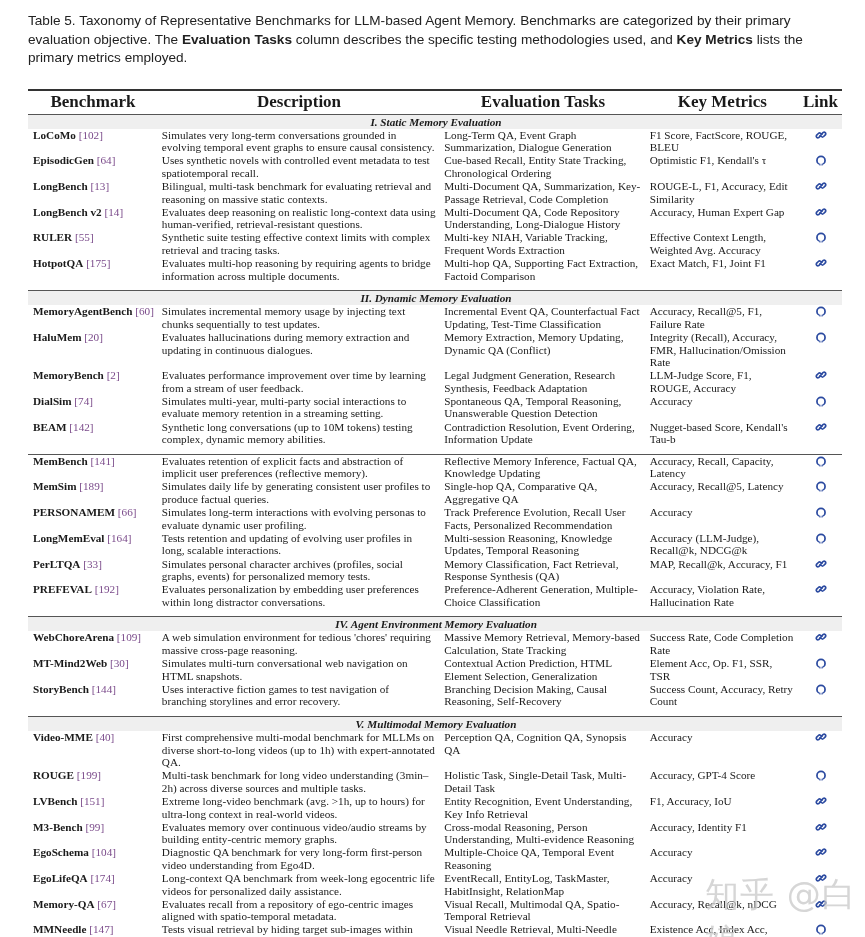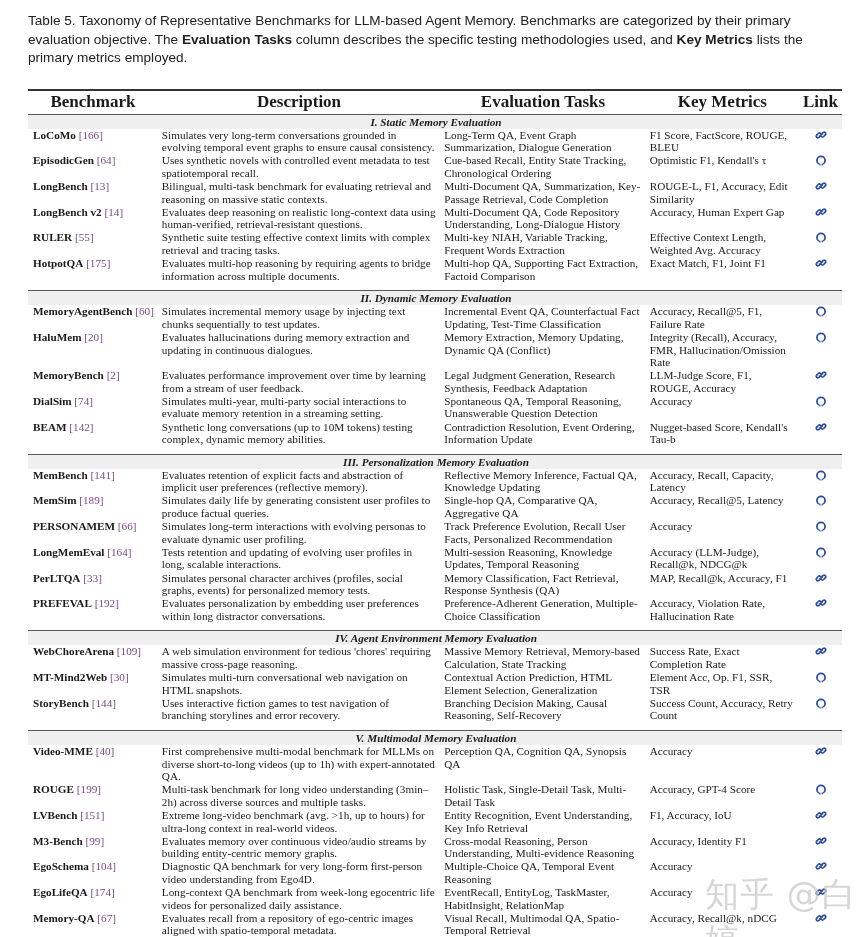--- a/index.html
+++ b/index.html
@@ -52,21 +52,21 @@
         <th>Evaluation Tasks</th>
         <th>Key Metrics</th>
         <th>Link</th>
       </tr>
     </thead>
     <tbody id="tbody">
         <tr class="section first-section">
           <td colspan="5">I. Static Memory Evaluation</td>
         </tr>
         <tr class="row">
-          <td class="bench"><span class="name">LoCoMo</span> <span class="ref">[166]</span></td>
+          <td class="bench"><span class="name">LoCoMo</span> <span class="ref">[102]</span></td>
           <td class="desc">Simulates very long-term conversations grounded in evolving temporal event graphs to ensure causal consistency.</td>
           <td class="tasks">Long-Term QA, Event Graph Summarization, Dialogue Generation</td>
           <td class="metrics">F1 Score, FactScore, ROUGE, BLEU</td>
           <td class="link"><span class="icon"><svg viewBox="0 0 16 16" width="12" height="12">
                 <g fill="none" stroke="#2b4aa0" stroke-width="2.2" stroke-linecap="round">
                   <path d="M7 9.5 L5 11.5 a2.2 2.2 0 0 1 -3 -3 L4.5 6 a2.2 2.2 0 0 1 3 0"></path>
                   <path d="M9 6.5 L11 4.5 a2.2 2.2 0 0 1 3 3 L11.5 10 a2.2 2.2 0 0 1 -3 0"></path>
                   <path d="M6.5 9.5 L9.5 6.5"></path>
                 </g>
               </svg></span></td>
@@ -187,23 +187,20 @@
           <td class="tasks">Contradiction Resolution, Event Ordering, Information Update</td>
           <td class="metrics">Nugget-based Score, Kendall's Tau-b</td>
           <td class="link"><span class="icon"><svg viewBox="0 0 16 16" width="12" height="12">
                 <g fill="none" stroke="#2b4aa0" stroke-width="2.2" stroke-linecap="round">
                   <path d="M7 9.5 L5 11.5 a2.2 2.2 0 0 1 -3 -3 L4.5 6 a2.2 2.2 0 0 1 3 0"></path>
                   <path d="M9 6.5 L11 4.5 a2.2 2.2 0 0 1 3 3 L11.5 10 a2.2 2.2 0 0 1 -3 0"></path>
                   <path d="M6.5 9.5 L9.5 6.5"></path>
                 </g>
               </svg></span></td>
         </tr>
-        <tr class="section">
-          <td colspan="5">III. Personalization Memory Evaluation</td>
-        </tr>
         <tr class="row">
           <td class="bench"><span class="name">MemBench</span> <span class="ref">[141]</span></td>
           <td class="desc">Evaluates retention of explicit facts and abstraction of implicit user preferences (reflective memory).</td>
           <td class="tasks">Reflective Memory Inference, Factual QA, Knowledge Updating</td>
           <td class="metrics">Accuracy, Recall, Capacity, Latency</td>
           <td class="link"><span class="icon"><svg viewBox="0 0 16 16" width="12" height="12">
                 <circle cx="8" cy="8.5" r="5.4" fill="none" stroke="#2b4aa0" stroke-width="2.3"></circle>
                 <rect x="6.2" y="12" width="3.6" height="3.5" fill="#fff"></rect>
                 <path d="M6.6 13 v2.4 M9.4 13 v2.4" stroke="#2b4aa0" stroke-width="1.3"></path>
               </svg></span></td>
@@ -267,21 +264,21 @@
                 </g>
               </svg></span></td>
         </tr>
         <tr class="section">
           <td colspan="5">IV. Agent Environment Memory Evaluation</td>
         </tr>
         <tr class="row">
           <td class="bench"><span class="name">WebChoreArena</span> <span class="ref">[109]</span></td>
           <td class="desc">A web simulation environment for tedious 'chores' requiring massive cross-page reasoning.</td>
           <td class="tasks">Massive Memory Retrieval, Memory-based Calculation, State Tracking</td>
-          <td class="metrics">Success Rate, Exact Completion Rate</td>
+          <td class="metrics">Success Rate, Code Completion Rate</td>
           <td class="link"><span class="icon"><svg viewBox="0 0 16 16" width="12" height="12">
                 <g fill="none" stroke="#2b4aa0" stroke-width="2.2" stroke-linecap="round">
                   <path d="M7 9.5 L5 11.5 a2.2 2.2 0 0 1 -3 -3 L4.5 6 a2.2 2.2 0 0 1 3 0"></path>
                   <path d="M9 6.5 L11 4.5 a2.2 2.2 0 0 1 3 3 L11.5 10 a2.2 2.2 0 0 1 -3 0"></path>
                   <path d="M6.5 9.5 L9.5 6.5"></path>
                 </g>
               </svg></span></td>
         </tr>
         <tr class="row">
           <td class="bench"><span class="name">MT-Mind2Web</span> <span class="ref">[30]</span></td>

